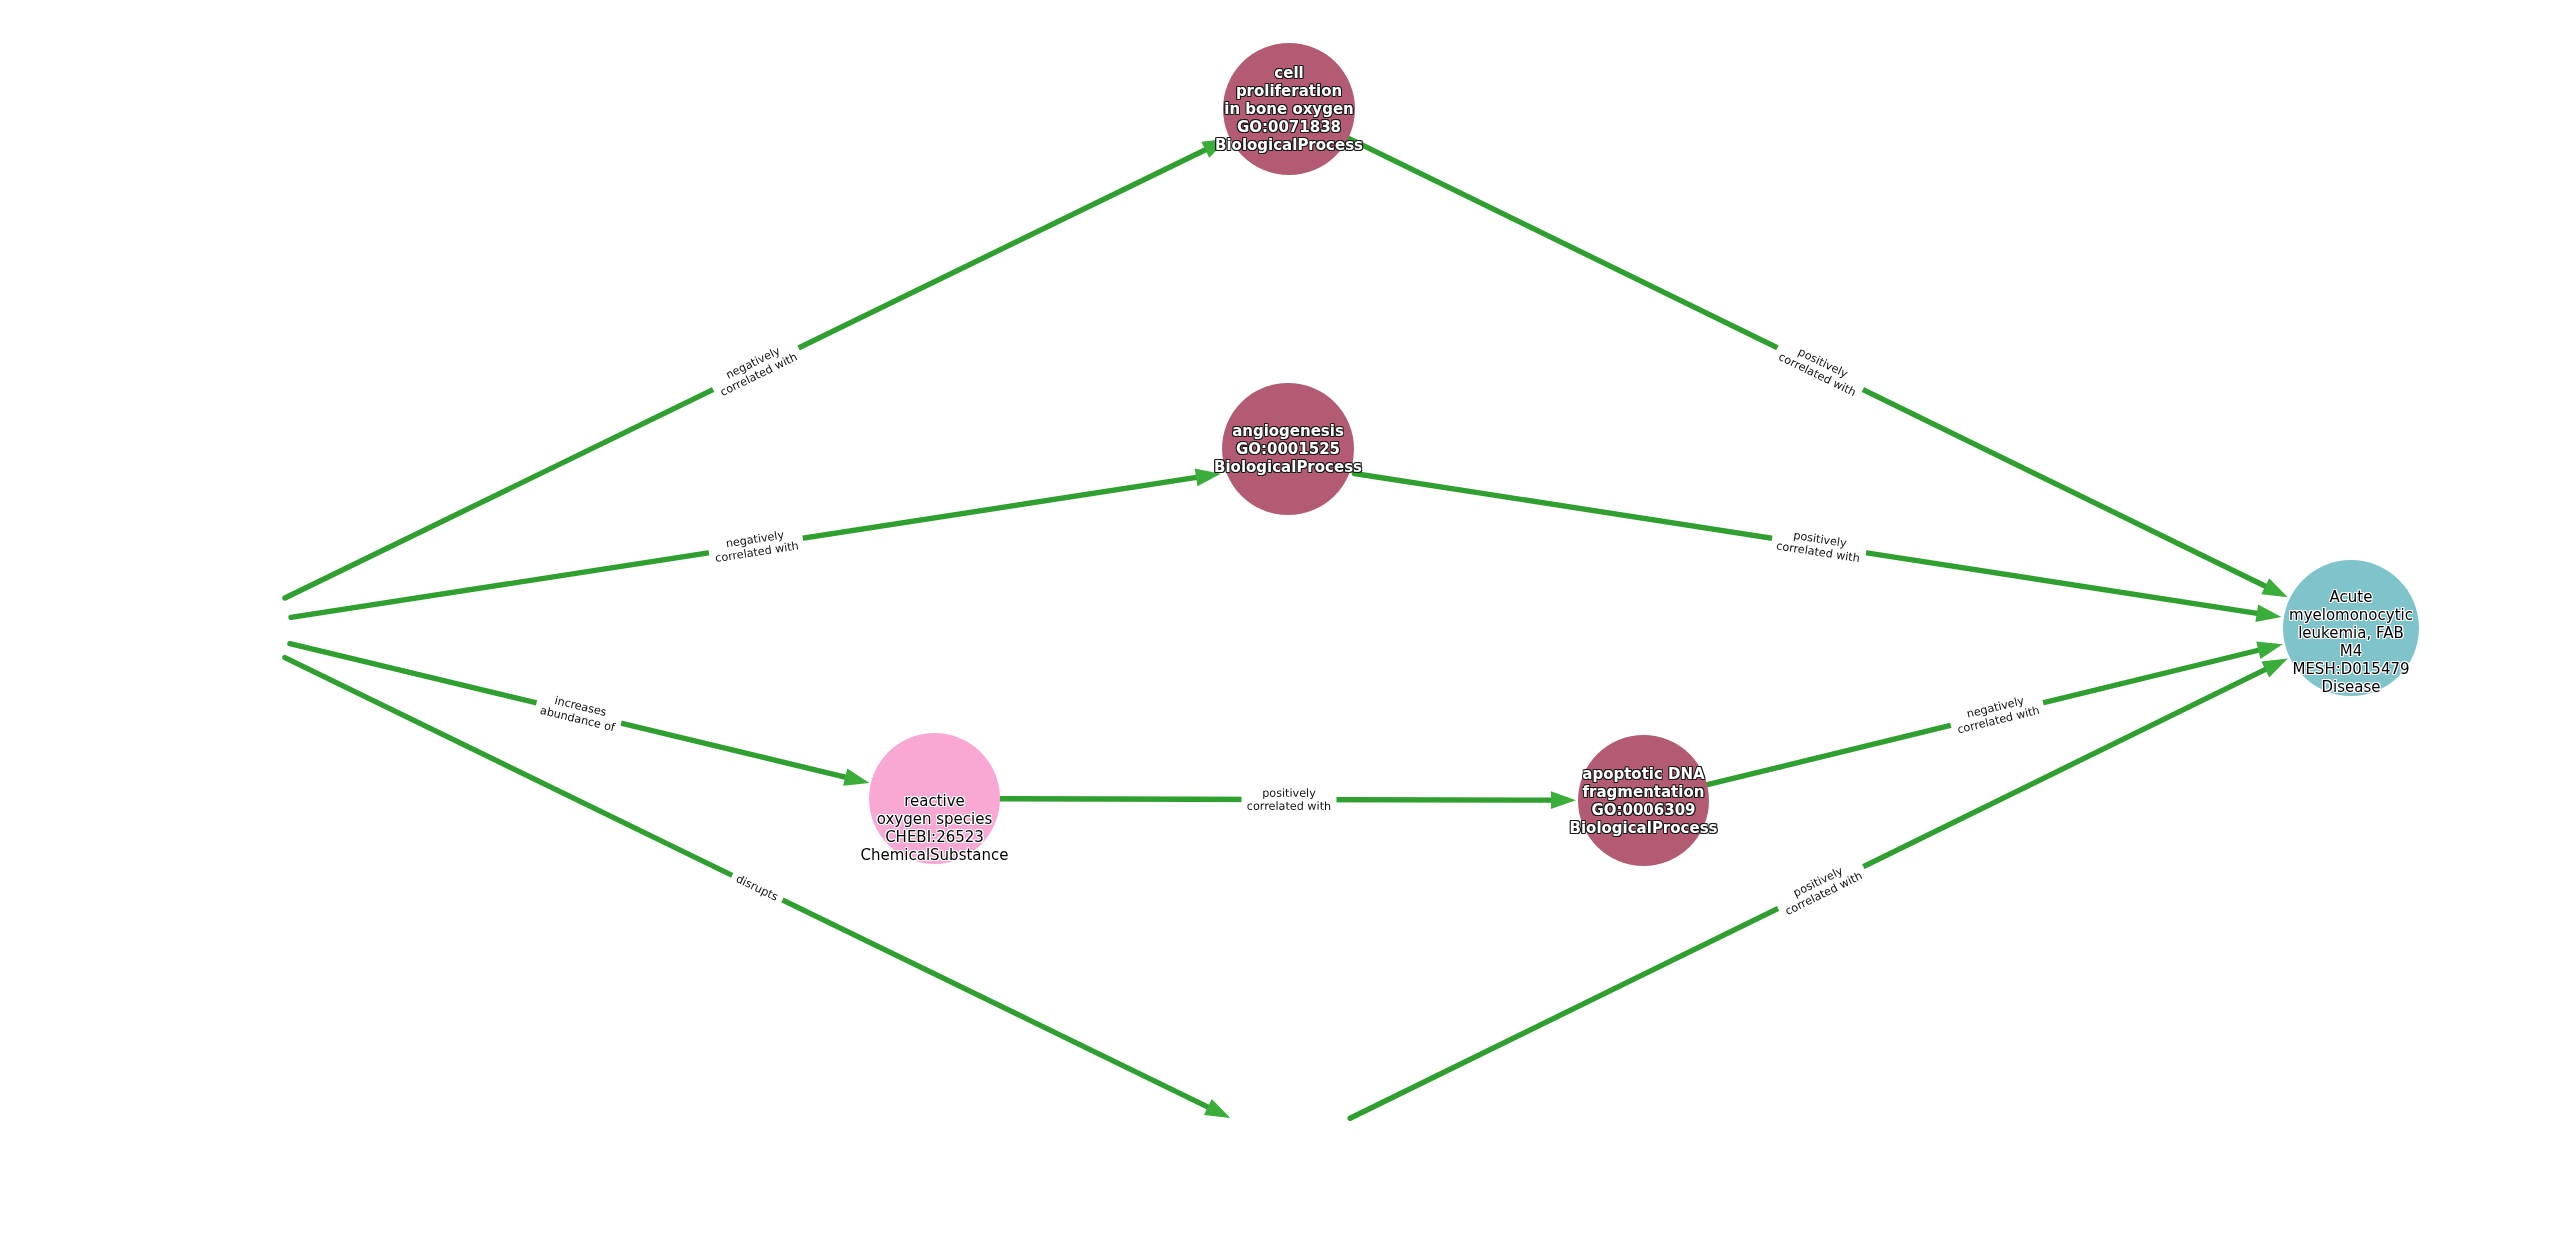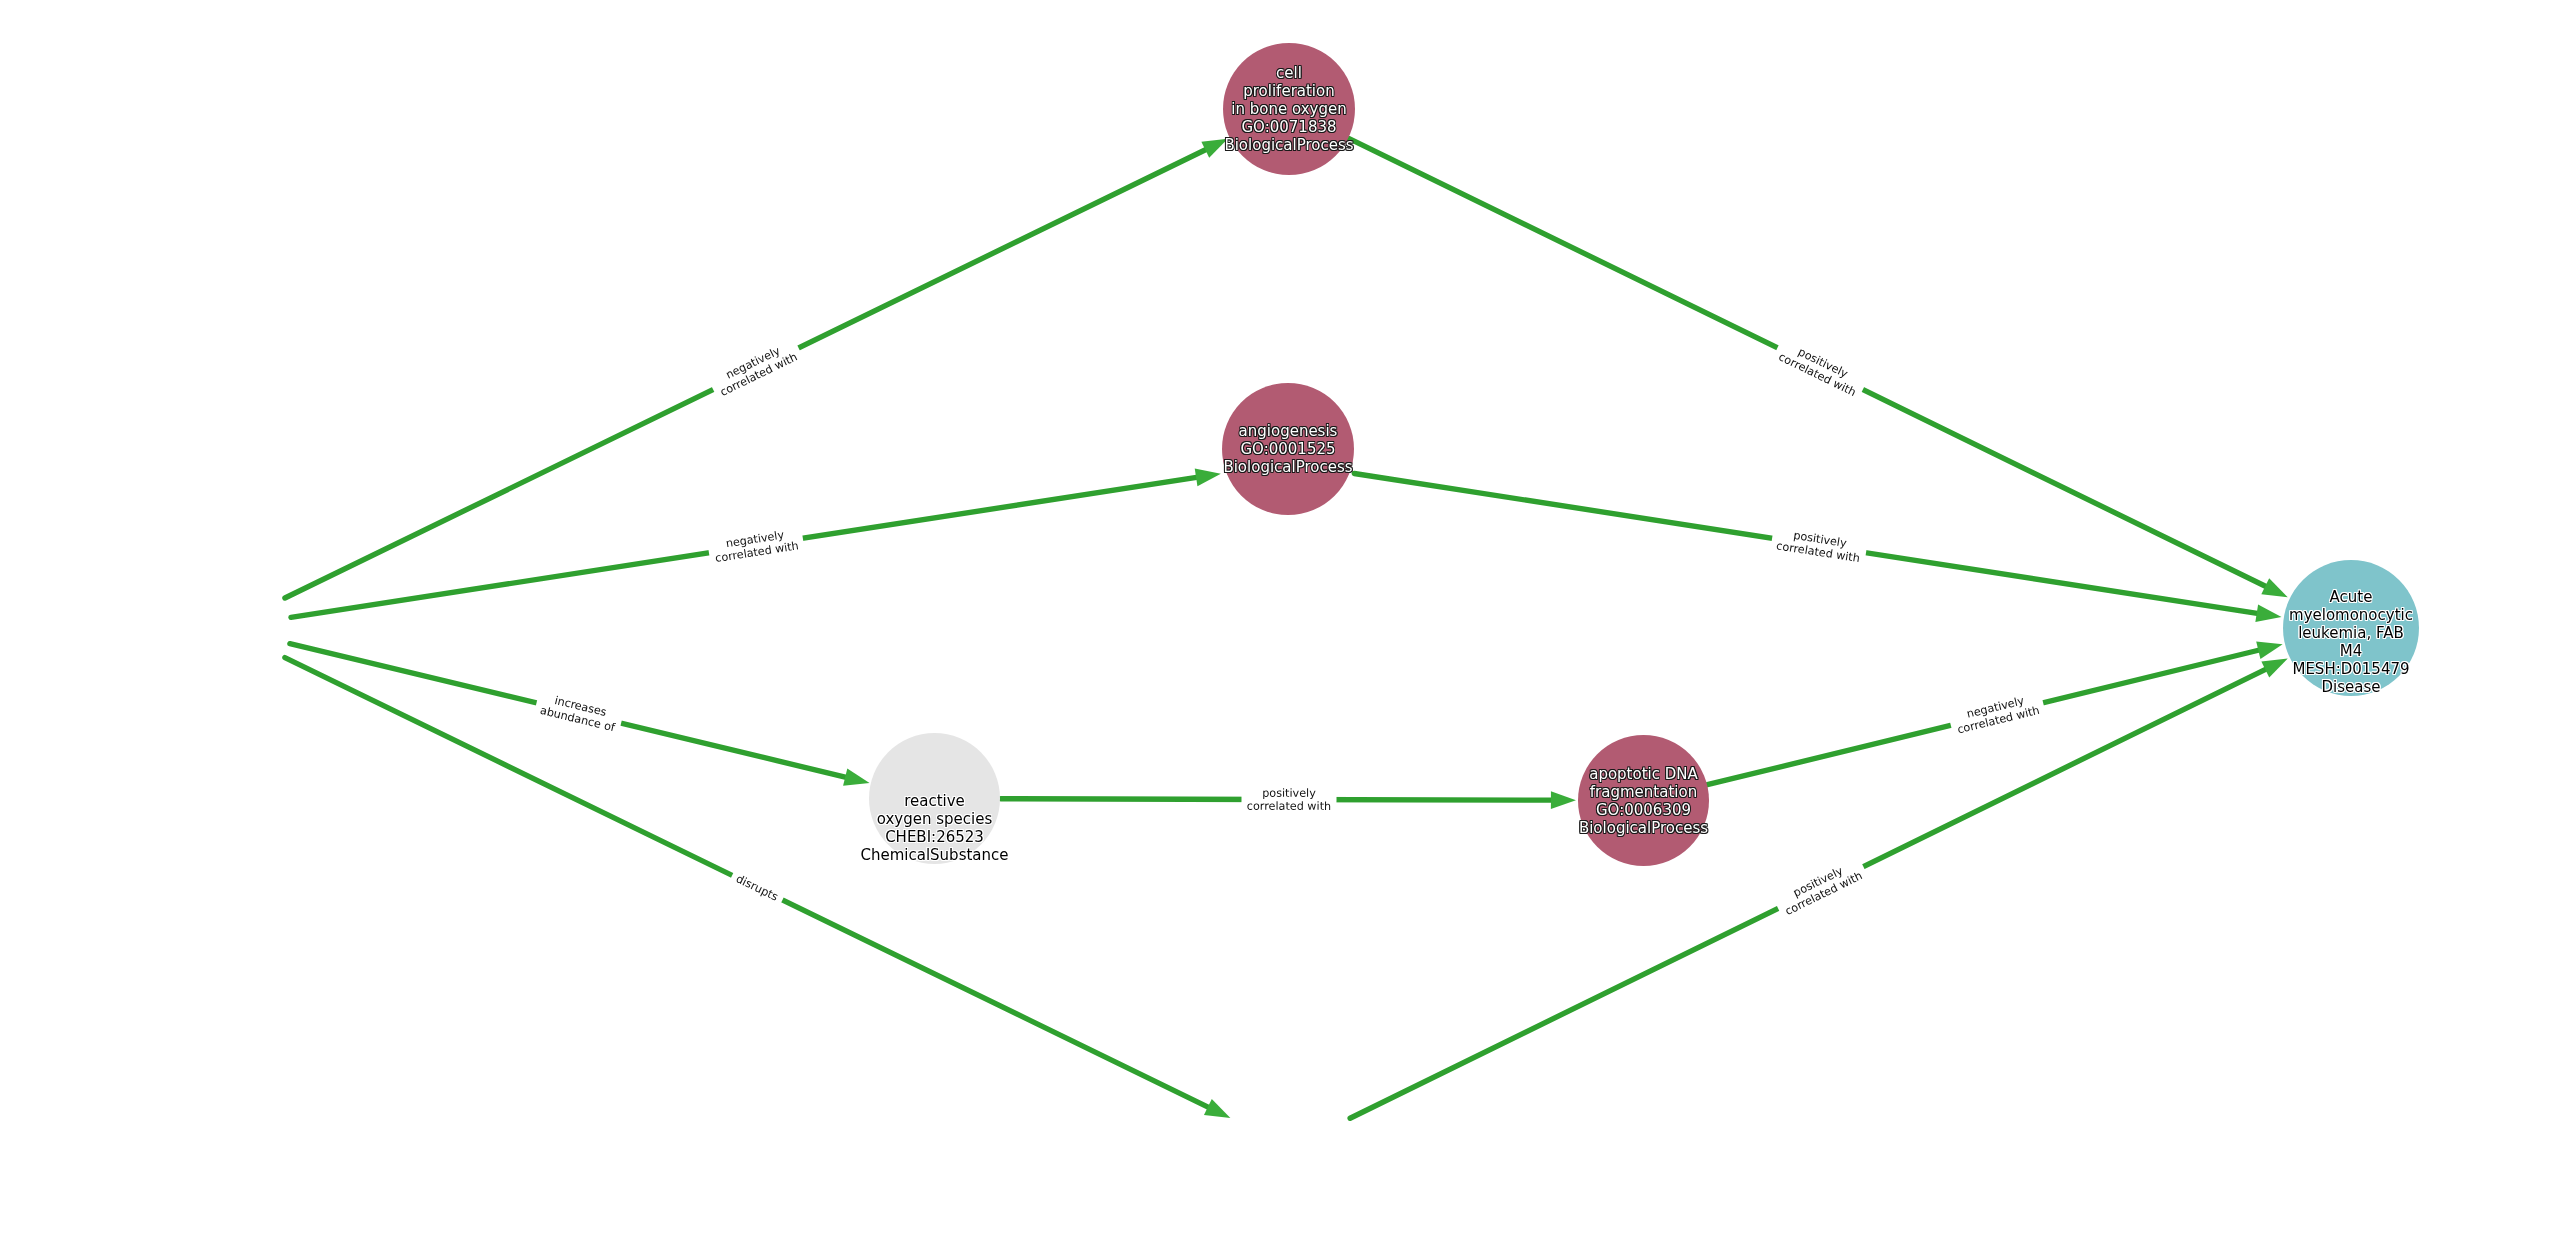--- a/index.html
+++ b/index.html
@@ -19,20 +19,21 @@
   .node-dark{
     color:#000000;
     text-shadow:-0.9px -0.9px 0 #fff,0.9px -0.9px 0 #fff,-0.9px 0.9px 0 #fff,0.9px 0.9px 0 #fff,
                 -0.9px 0 0 #fff,0.9px 0 0 #fff,0 -0.9px 0 #fff,0 0.9px 0 #fff;
     justify-content:flex-end;
   }
   .node-light{
     color:#ffffff;
     text-shadow:-0.9px -0.9px 0 #1a1a1a,0.9px -0.9px 0 #1a1a1a,-0.9px 0.9px 0 #1a1a1a,0.9px 0.9px 0 #1a1a1a,
                 -0.9px 0 0 #1a1a1a,0.9px 0 0 #1a1a1a,0 -0.9px 0 #1a1a1a,0 0.9px 0 #1a1a1a;
+    font-weight:bold;
   }
   .edge-label{
     position:absolute;z-index:2;
     font-size:11.2px;line-height:13.4px;color:#111111;
     text-align:center;white-space:pre-line;
     background:#ffffff;padding:1.8px 5.4px;
   }
 </style>
 </head>
 <body>
@@ -80,21 +81,21 @@
       <div class="node-line">proliferation</div>
       <div class="node-line">in bone oxygen</div>
       <div class="node-line">GO:0071838</div>
       <div class="node-line">BiologicalProcess</div>
     </div>
     <div class="node node-light" style="left: 1222px; top: 383px; width: 132px; height: 132px; background: rgb(178, 91, 114);">
       <div class="node-line">angiogenesis</div>
       <div class="node-line">GO:0001525</div>
       <div class="node-line">BiologicalProcess</div>
     </div>
-    <div class="node node-dark" style="left: 869px; top: 733px; width: 131px; height: 131px; background: #e5e5e5;">
+    <div class="node node-dark" style="left: 869px; top: 733px; width: 131px; height: 131px; background: #f9a8d4;">
       <div class="node-line">reactive</div>
       <div class="node-line">oxygen species</div>
       <div class="node-line">CHEBI:26523</div>
       <div class="node-line">ChemicalSubstance</div>
     </div>
     <div class="node node-light" style="left: 1578px; top: 735px; width: 131px; height: 131px; background: rgb(178, 91, 114); text-align: right;">
       <div class="node-line">apoptotic DNA</div>
       <div class="node-line">fragmentation</div>
       <div class="node-line">GO:0006309</div>
       <div class="node-line">BiologicalProcess</div>

